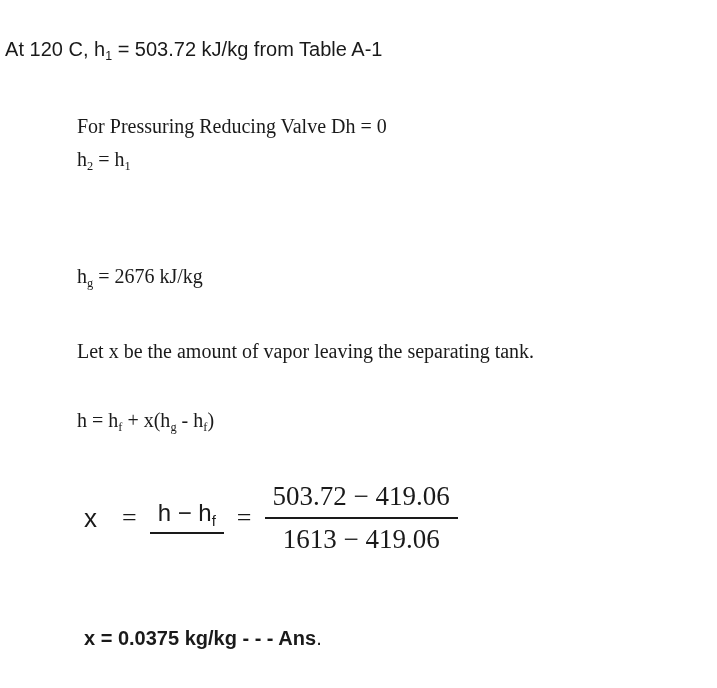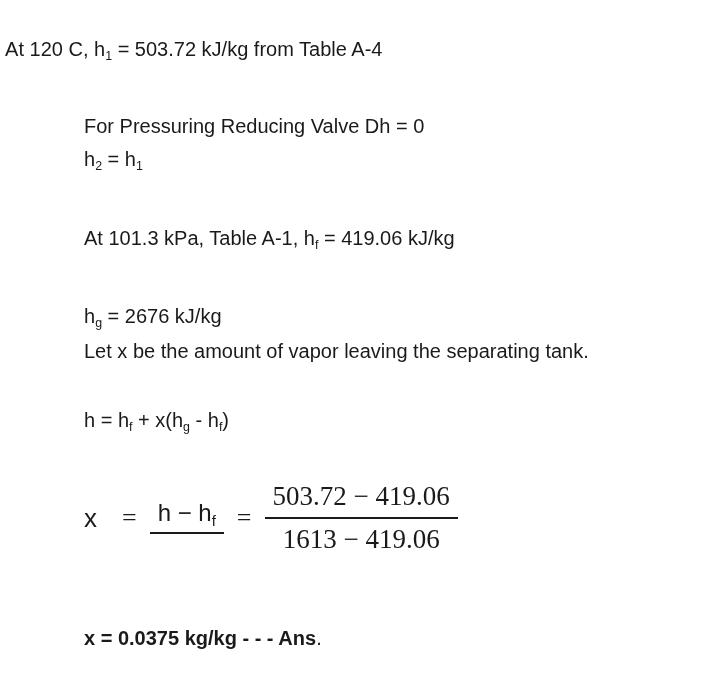--- a/index.html
+++ b/index.html
@@ -32,26 +32,26 @@
     position: relative;
     top: 0.32em;
     line-height: 0;
   }
   
   .l-first {
     left: -6px;
     top: 36px;
     font-size: 20px;
   }
-  .indent { left: 84px; }
+  .indent { left: 77px; font-family: Liberation Serif, serif; }
 
   .l-valve { top: 113px; }
   .l-h2h1  { top: 146px; }
   .l-101   { top: 225px; }
-  .l-hg    { top: 263px; margin-top: 40px; }
+  .l-hg    { top: 263px; }
   .l-letx  { top: 338px; }
   .l-heq   { top: 407px; }
 
   
   .eq {
     position: absolute;
     left: 84px;
     top: 480px;
     display: flex;
     align-items: center;
@@ -105,32 +105,29 @@
   }
   .l-ans .normal { font-weight: bold; margin-top: 32px; }
   .l-ans .period { font-weight: normal; }
 </style>
 </head>
 <body>
 
 <div class="page">
 
   <div class="line l-first">
-    <span>) At 120 C, h</span><sub>1</sub><span> = 503.72 kJ/kg from Table A-4</span>
+    <span>) At 120 C, h</span><sub>1</sub><span> = 503.72 kJ/kg from Table A-1</span>
   </div>
 
   <div class="line indent l-valve">For Pressuring Reducing Valve Dh = 0</div>
 
   <div class="line indent l-h2h1">
     <span>h</span><sub>2</sub><span> = h</span><sub>1</sub>
   </div>
 
-  <div class="line indent l-101">
-    <span>At 101.3 kPa, Table A-1, h</span><sub>f</sub><span> = 419.06 kJ/kg</span>
-  </div>
 
   <div class="line indent l-hg">
     <span>h</span><sub>g</sub><span> = 2676 kJ/kg</span>
   </div>
 
   <div class="line indent l-heq">
     <span>h = h</span><sub>f</sub><span> + x(h</span><sub>g</sub><span> - h</span><sub>f</sub><span>)</span>
   </div>
 
   <div class="line indent l-letx">Let x be the amount of vapor leaving the separating tank.</div>

